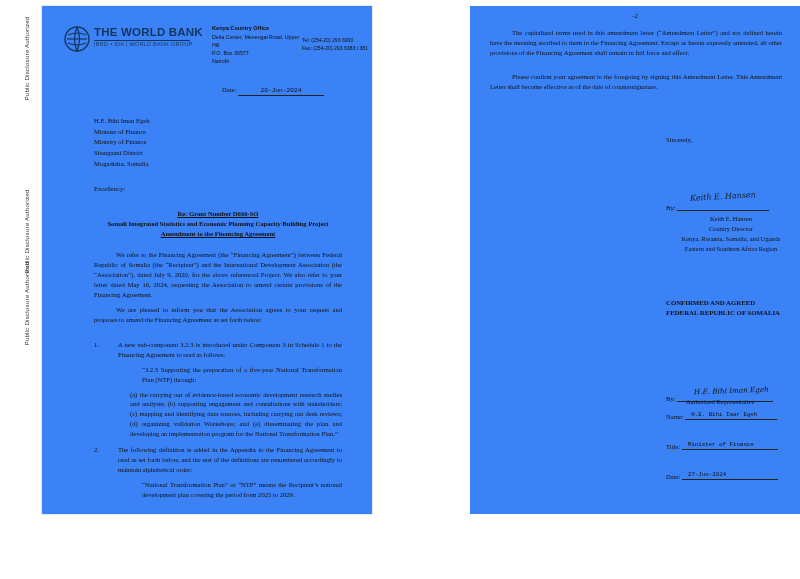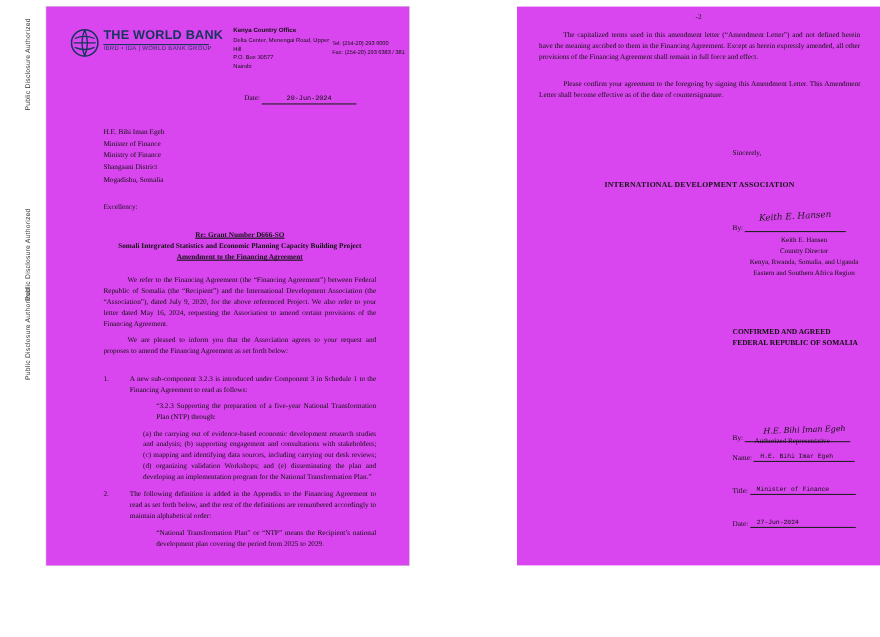--- a/index.html
+++ b/index.html
@@ -10,21 +10,21 @@
   body {
     width: 800px;
     height: 579px;
     position: relative;
     font-family: "Liberation Serif", serif;
     color: #111;
     overflow: hidden;
   }
   .page {
     position: absolute;
-    background: #d946ef;
+    background: #3b82f6;
     overflow: hidden;
   }
   #page-left {
     left: 42px;
     top: 6px;
     width: 330px;
     height: 508px;
     box-shadow: 0 0 0 0.6px #d8d8d8;
   }
   #page-right {
@@ -386,21 +386,20 @@
 <div class="page" id="page-right">
   <div class="page-number">-2</div>
 
   <div class="r-body">
     <p class="para">The capitalized terms used in this amendment letter (“Amendment Letter”) and not defined herein have the meaning ascribed to them in the Financing Agreement. Except as herein expressly amended, all other provisions of the Financing Agreement shall remain in full force and effect.</p>
     <p class="para" style="margin-top:14px;">Please confirm your agreement to the foregoing by signing this Amendment Letter. This Amendment Letter shall become effective as of the date of countersignature.</p>
   </div>
 
   <div class="sincerely">Sincerely,</div>
 
-  <div class="ida">INTERNATIONAL DEVELOPMENT ASSOCIATION</div>
 
   <div class="sig-script">Keith E. Hansen</div>
   <div class="sig-by">
     <span>By:</span>
     <span class="sig-line"></span>
   </div>
   <div class="sig-meta">
     <div>Keith E. Hansen</div>
     <div>Country Director</div>
     <div>Kenya, Rwanda, Somalia, and Uganda</div>

